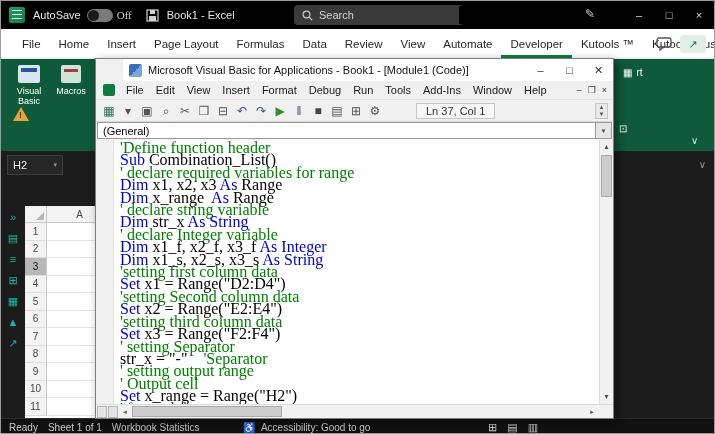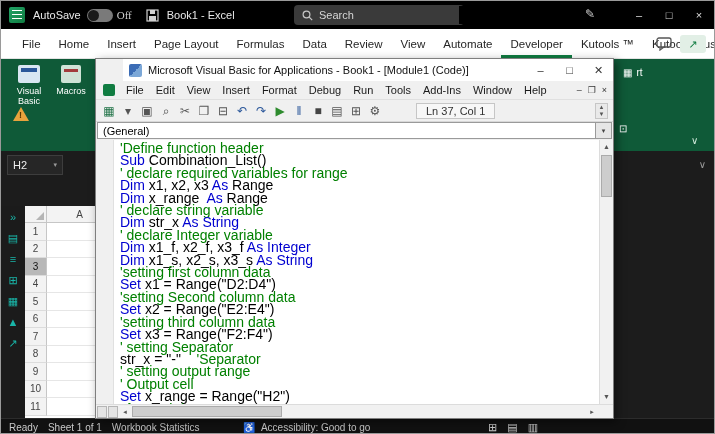--- a/index.html
+++ b/index.html
@@ -84,21 +84,21 @@
   .vba-toolbar{height:22px;display:flex;align-items:center;gap:3px;padding:0 5px;font-size:12px;border-bottom:1px solid #d8d8d8;flex:none;}
   .tbi{width:16px;text-align:center;line-height:16px;}
   .ln-box{margin-left:30px;border:1px solid #c6c6c6;background:#f7f7f7;font-size:11px;color:#333;padding:0 9px;height:16px;line-height:15px;white-space:nowrap;}
   .tb-updown{margin-left:auto;width:13px;display:flex;flex-direction:column;border:1px solid #c6c6c6;background:#e9e9e9;font-size:6px;color:#555;text-align:center;line-height:7px;}
   .combo-row{height:18px;display:flex;gap:2px;padding:0 1px;background:#f0f0f0;flex:none;}
   .combo{flex:1;background:#ffffff;border:1px solid #9a9a9a;font-size:11px;display:flex;align-items:center;height:17px;}
   .combo .txt{padding-left:5px;flex:1;white-space:nowrap;overflow:hidden;}
   .combo .dd{width:16px;height:100%;background:#e6e6e6;border-left:1px solid #9a9a9a;text-align:center;font-size:7px;line-height:15px;color:#444;}
   .code-row{flex:1;display:flex;background:#ffffff;overflow:hidden;}
   .margin-strip{width:18px;background:#f0f0f0;border-right:1px solid #e0e0e0;flex:none;}
-  .code{flex:1;padding:2px 4px 0 6px;font-family:Liberation Sans, sans-serif;font-size:14px;line-height:12.4px;white-space:pre;overflow:hidden;color:#000;}
+  .code{flex:1;padding:2px 4px 0 6px;font-family:Liberation Serif, serif;font-size:16px;line-height:12.4px;white-space:pre;overflow:hidden;color:#000;}
   .tok-c{color:#008000;}
   .tok-k{color:#0000d0;}
   .tok-n{color:#000000;}
   .vscroll{width:14px;background:#f1f1f1;border-left:1px solid #dcdcdc;display:flex;flex-direction:column;align-items:center;font-size:7px;color:#555;flex:none;}
   .varrow{height:14px;line-height:14px;}
   .vthumb{width:11px;height:42px;background:#cdcdcd;border:1px solid #ababab;margin-top:1px;}
   .vsp{flex:1;}
   .hrow{height:14px;display:flex;background:#f1f1f1;border-top:1px solid #dcdcdc;flex:none;font-size:7px;color:#555;align-items:center;}
   .mini-btn{width:10px;height:12px;background:#e4e4e4;border:1px solid #b5b5b5;margin-left:1px;font-size:5px;line-height:10px;text-align:center;}
   .harrow{width:14px;text-align:center;}

